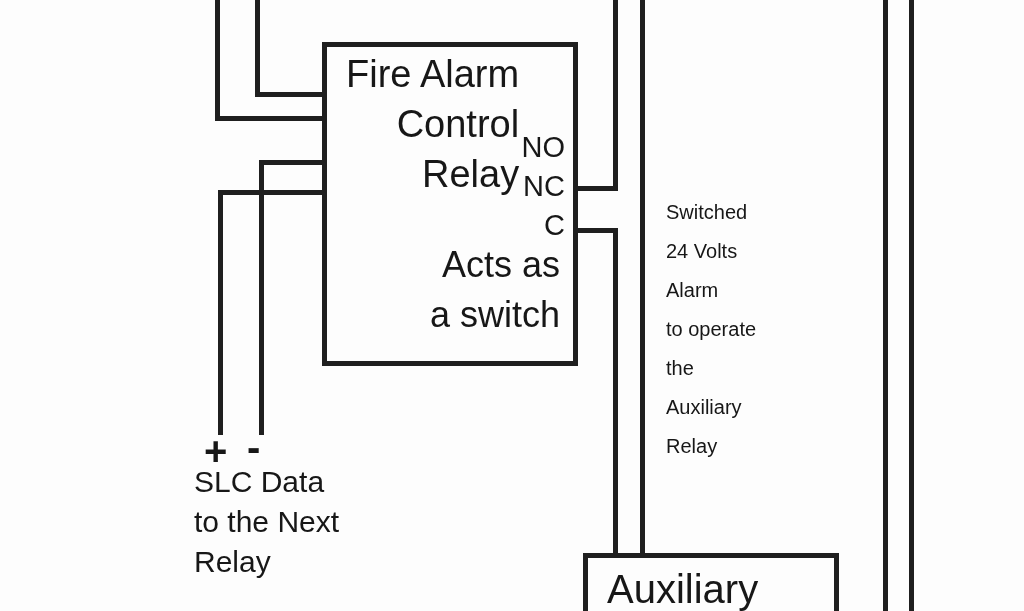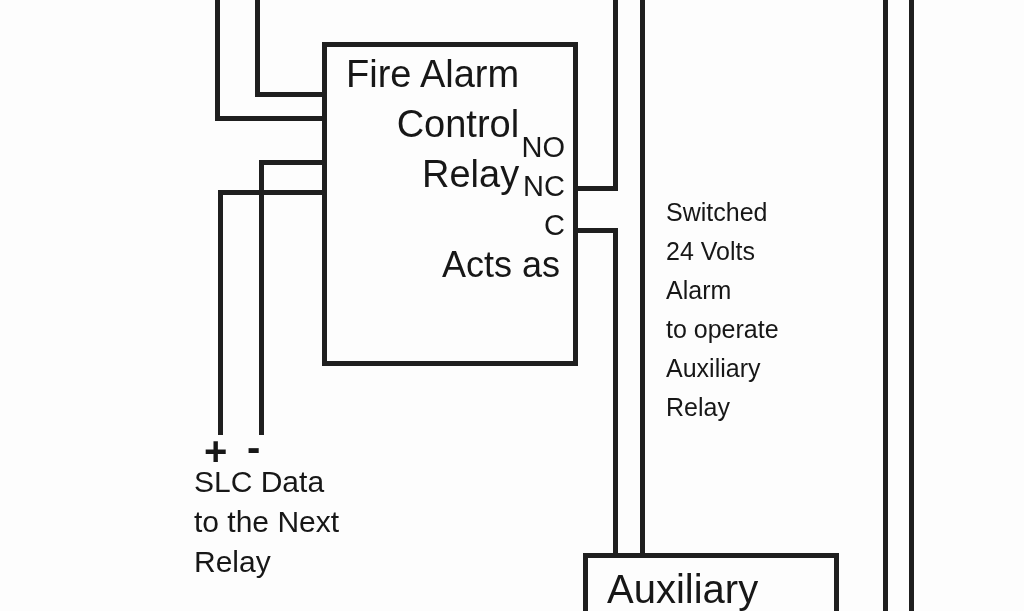--- a/index.html
+++ b/index.html
@@ -48,21 +48,21 @@
   #w-right1-v{left:883px;top:0;width:5px;height:611px;}
   #w-right2-v{left:909px;top:0;width:5px;height:611px;}
 
   
   #facp-box{left:322px;top:42px;width:256px;height:324px;}
   #facp-title{left:346px;top:49px;font-size:38px;line-height:50px;text-align:right;}
   #facp-terminals{right:459px;top:128px;font-size:29px;line-height:39px;text-align:right;margin-left:8px;}
   #facp-note{left:380px;top:240px;width:180px;font-size:36px;line-height:50px;text-align:right;white-space:nowrap;}
 
   
-  #switched-note{left:666px;top:193px;font-size:25px;line-height:39px;}
+  #switched-note{left:666px;top:193px;font-size:20px;line-height:39px;}
 
   
   #slc-plus{left:204px;top:431px;font-size:40px;line-height:1;font-weight:bold;}
   #slc-minus{left:247px;top:427px;font-size:40px;line-height:1;font-weight:bold;}
   #slc-note{left:194px;top:462px;font-size:30px;line-height:40px;}
 
   
   #aux-box{left:583px;top:553px;width:256px;height:80px;}
   #aux-label{left:607px;top:566px;font-size:40px;line-height:46px;}
 </style>
@@ -99,27 +99,29 @@
   </div>
 
   <div class="txt" id="facp-terminals">
     <div>NO</div>
     <div>NC</div>
     <div>C</div>
   </div>
 
   <div class="txt" id="facp-note">
     <div>Acts as</div>
+    <div>a switch</div>
   </div>
 
   <div class="txt" id="switched-note">
     <div>Switched</div>
     <div>24 Volts</div>
     <div>Alarm</div>
     <div>to operate</div>
+    <div>the</div>
     <div>Auxiliary</div>
     <div>Relay</div>
   </div>
 
   <div class="txt" id="slc-plus">+</div>
   <div class="txt" id="slc-minus">-</div>
 
   <div class="txt" id="slc-note">
     <div>SLC Data</div>
     <div>to the Next</div>

